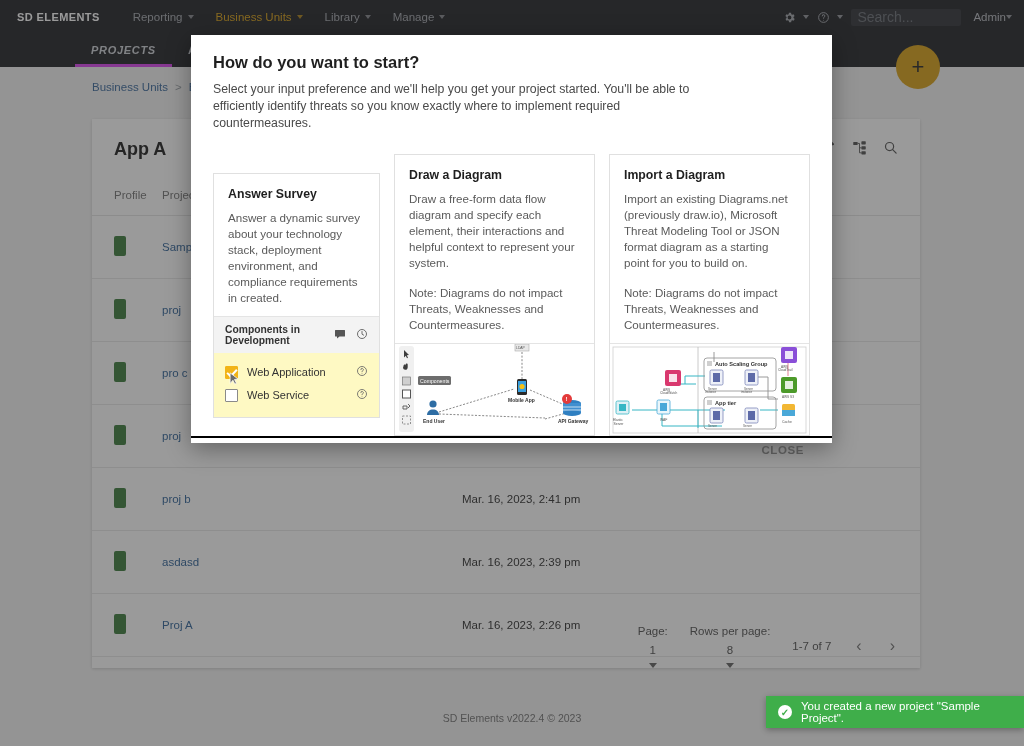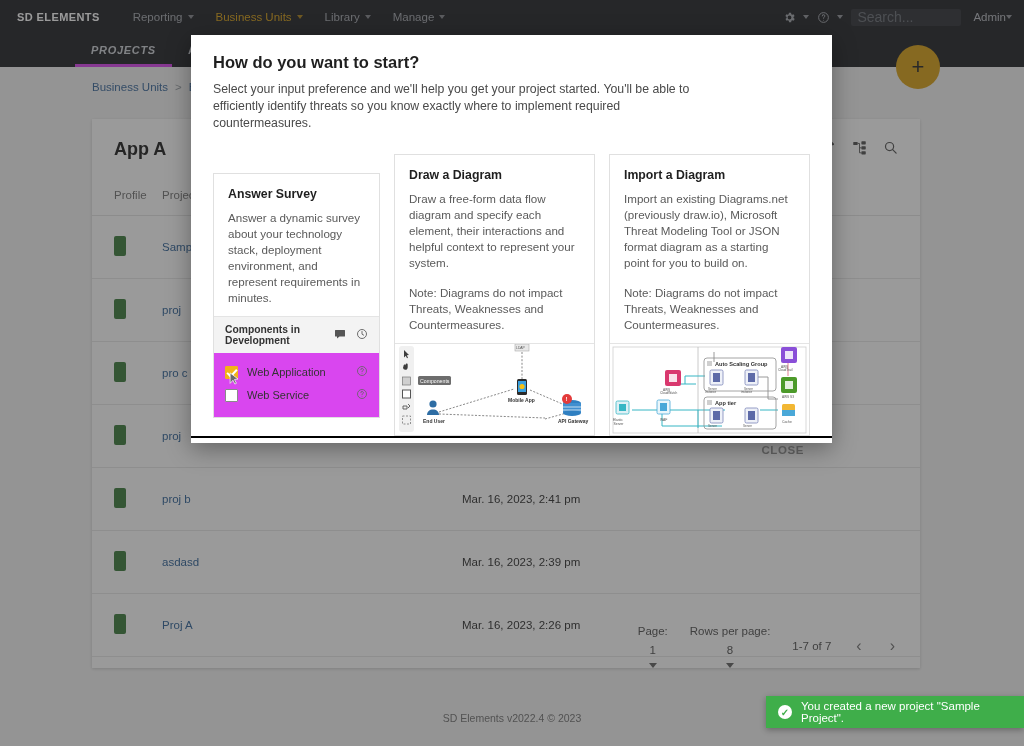--- a/index.html
+++ b/index.html
@@ -137,21 +137,21 @@
   .opt-title { font-size: 12.3px; font-weight: 700; color: #1f1f1f; margin-bottom: 9px; }
   .opt-desc { font-size: 11.6px; color: #5a5a5a; line-height: 16px; }
   .opt-note { font-size: 11.6px; color: #5a5a5a; line-height: 16px; margin-top: 14px; }
 
   .comp-head {
     background: #f3f3f3; border-top: 1px solid #e4e4e4;
     display: flex; align-items: center; padding: 7px 11px;
     font-size: 10.3px; font-weight: 700; color: #333; gap: 8px;
   }
   .comp-head-icons { margin-left: auto; display: flex; gap: 10px; color: #555; }
-  .comp-list { padding: 8px 11px 10px 11px; background: #d946ef; }
+  .comp-list { padding: 8px 11px 10px 11px; background: #fef9c3; }
   .comp-row {
     display: flex; align-items: center; gap: 9px;
     font-size: 11px; color: #333; padding: 4px 0; position: relative;
   }
   .cb { width: 13px; height: 13px; border: 1.6px solid #8a8a8a; border-radius: 1px; background: #fff; flex: 0 0 auto; }
   .cb.checked { background: #f2b418; border-color: #f2b418; position: relative; }
   .cb.checked::after {
     content: ""; position: absolute; left: 3.4px; top: .8px;
     width: 4px; height: 8px; border: solid #fff; border-width: 0 2px 2px 0;
     transform: rotate(43deg);
@@ -355,21 +355,21 @@
     <div class="modal-head">
       <div class="modal-title">How do you want to start?</div>
       <div class="modal-sub">Select your input preference and we'll help you get your project started. You'll be able to efficiently identify threats so you know exactly where to implement required countermeasures.</div>
     </div>
 
     <div class="opts">
 
       <div class="opt">
         <div class="opt-body">
           <div class="opt-title">Answer Survey</div>
-          <div class="opt-desc">Answer a dynamic survey about your technology stack, deployment environment, and represent requirements in minutes.</div>
+          <div class="opt-desc">Answer a dynamic survey about your technology stack, deployment environment, and compliance requirements in created.</div>
         </div>
         <div class="comp-head">
           <span>Components in Development</span>
           <span class="comp-head-icons">
             <span>
               <svg width="12" height="12" viewBox="0 0 24 24" fill="currentColor">
                   <path d="M21 4H3a1 1 0 00-1 1v11a1 1 0 001 1h3v4l5-4h10a1 1 0 001-1V5a1 1 0 00-1-1z"></path>
                 </svg>
             </span>
             <span>

